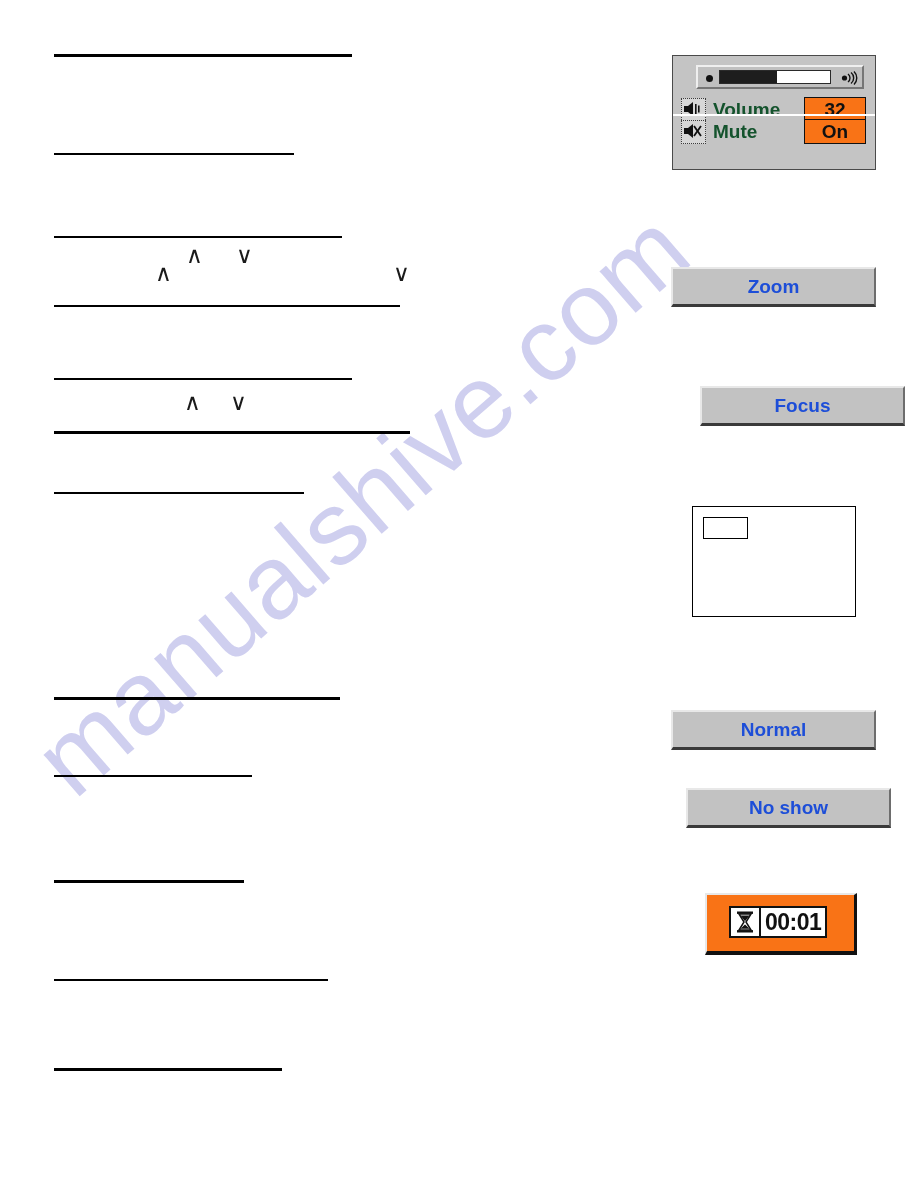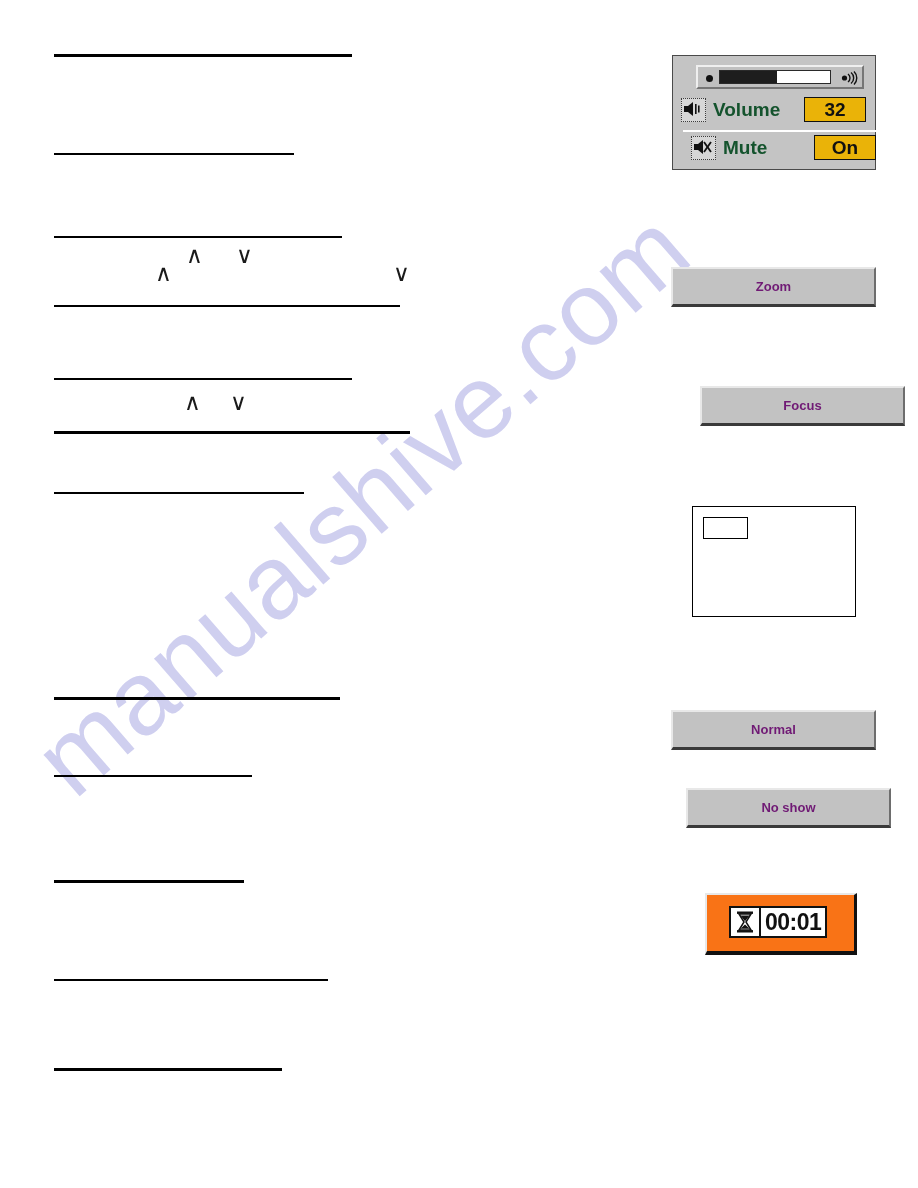--- a/index.html
+++ b/index.html
@@ -146,21 +146,21 @@
   }
 
   .vol-row {
     position: absolute;
     left: 0;
     width: 100%;
     height: 32px;
     box-sizing: border-box;
   }
   #row-volume { top: 38px; }
-  #row-mute   { top: 74px; border-top: 2px solid #ffffff; margin-left: 10px; }
+  #row-mute   { top: 58px; border-top: 2px solid #ffffff; }
 
   .vol-icon {
     position: absolute;
     left: 8px;
     top: 4px;
     width: 25px;
     height: 24px;
     background: #d7d7d7;
     border: 1.2px dotted #3c3c3c;
     box-sizing: border-box;
@@ -174,21 +174,21 @@
     font-weight: 700;
     color: #14532d;
     letter-spacing: 0px;
   }
   .vol-value-box {
     position: absolute;
     right: 9px;
     top: 3px;
     width: 62px;
     height: 25px;
-    background: #eab308;
+    background: #f97316;
     border: 1.6px solid #111111;
     box-sizing: border-box;
     text-align: center;
     font-family: "Liberation Sans", sans-serif;
     font-size: 19px;
     font-weight: 700;
     line-height: 23px;
     color: #111111;
   }
 
@@ -196,23 +196,23 @@
   .osd-button {
     position: absolute;
     background: #c2c2c2;
     border-top: 2px solid #e8e8e8;
     border-left: 2px solid #e8e8e8;
     border-right: 2px solid #6d6d6d;
     border-bottom: 3px solid #3a3a3a;
     box-sizing: border-box;
     text-align: center;
     font-family: "Liberation Sans", sans-serif;
-    font-size: 13px;
+    font-size: 19px;
     font-weight: 700;
-    color: #701a75;
+    color: #1d4ed8;
     display: flex;
     align-items: center;
     justify-content: center;
   }
   #btn-zoom   { left: 71px;  top: 267px; width: 205px; height: 40px; }
   #btn-focus  { left: 72px;  top: 386px; width: 205px; height: 40px; margin-left: 28px; }
   #btn-normal { left: 71px;  top: 710px; width: 205px; height: 40px; }
   #btn-noshow { left: 86px;  top: 788px; width: 205px; height: 40px; }
 
   

